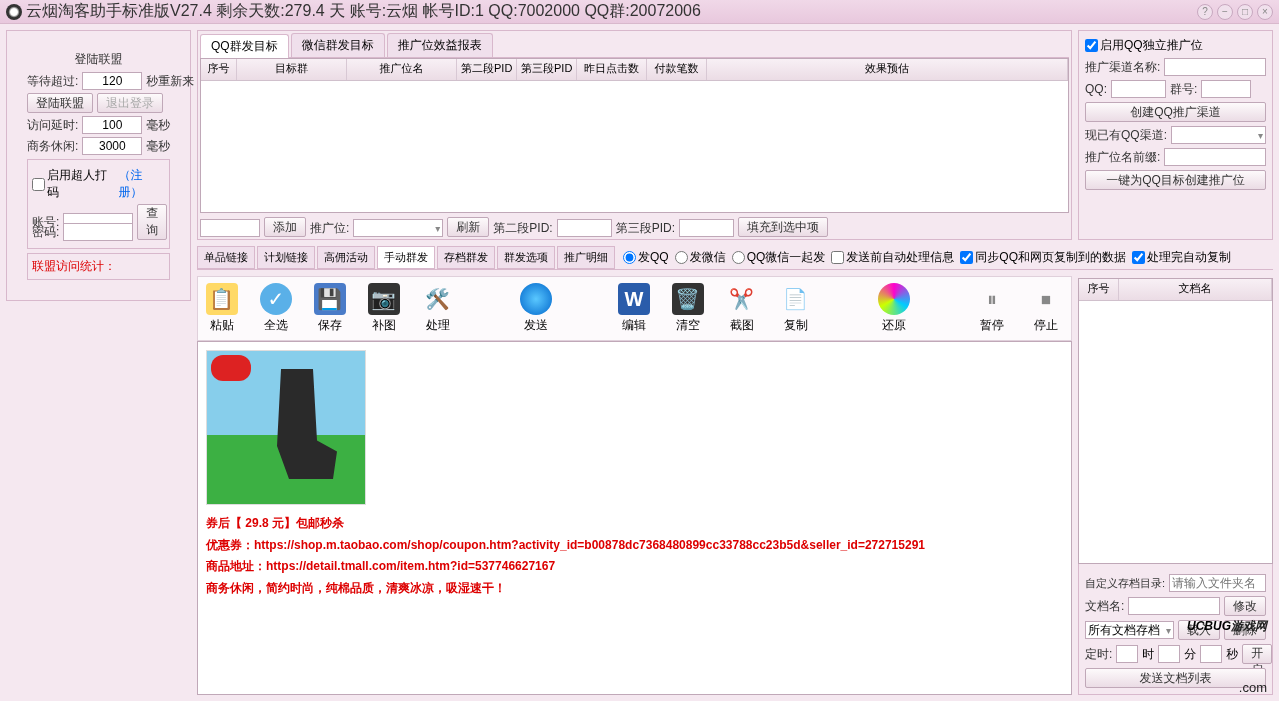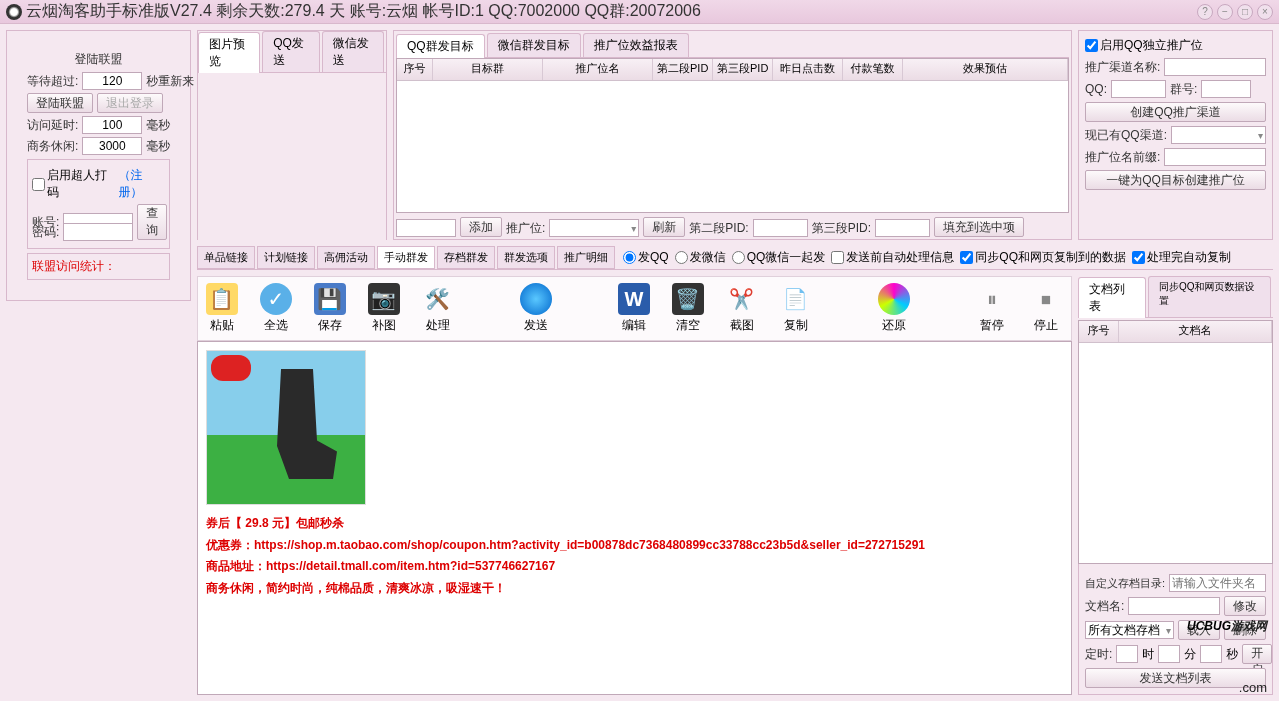--- a/index.html
+++ b/index.html
@@ -115,28 +115,20 @@
         </div>
       </div>
       <div class="sub-panel">
         <span class="link-red">联盟访问统计：</span>
       </div>
     </div>
   </div>
 
   <div style="flex:1;display:flex;flex-direction:column;gap:6px;min-width:0">
     <div class="upper-row">
-      <div class="upper-left panel" style="padding:0">
-        <div class="tabs">
-          <div class="tab active">图片预览</div>
-          <div class="tab">QQ发送</div>
-          <div class="tab">微信发送</div>
-        </div>
-        <div style="height:170px;background:#f5e8f0"></div>
-      </div>
 
       <div class="upper-center panel" style="padding:2px">
         <div class="tabs">
           <div class="tab active">QQ群发目标</div>
           <div class="tab">微信群发目标</div>
           <div class="tab">推广位效益报表</div>
         </div>
         <div class="table-box">
           <div class="table-header">
             <div class="th" style="width:36px">序号</div>
@@ -294,24 +286,20 @@
           <div class="product-text">
             <div>券后【 29.8 元】包邮秒杀</div>
             <div>优惠券：https://shop.m.taobao.com/shop/coupon.htm?activity_id=b00878dc7368480899cc33788cc23b5d&amp;seller_id=272715291</div>
             <div>商品地址：https://detail.tmall.com/item.htm?id=537746627167</div>
             <div>商务休闲，简约时尚，纯棉品质，清爽冰凉，吸湿速干！</div>
           </div>
         </div>
       </div>
 
       <div style="width:195px;display:flex;flex-direction:column">
-        <div class="tabs">
-          <div class="tab active">文档列表</div>
-          <div class="tab" style="font-size:10px">同步QQ和网页数据设置</div>
-        </div>
         <div class="doc-table">
           <div class="table-header">
             <div class="th" style="width:40px">序号</div>
             <div class="th" style="flex:1">文档名</div>
           </div>
         </div>
         <div class="right-panel" style="border-top:none">
           <div class="row">
             <span class="lbl" style="font-size:11px">自定义存档目录:</span>
             <input type="text" style="flex: 1 1 0%; min-width: 0px;" placeholder="请输入文件夹名">

